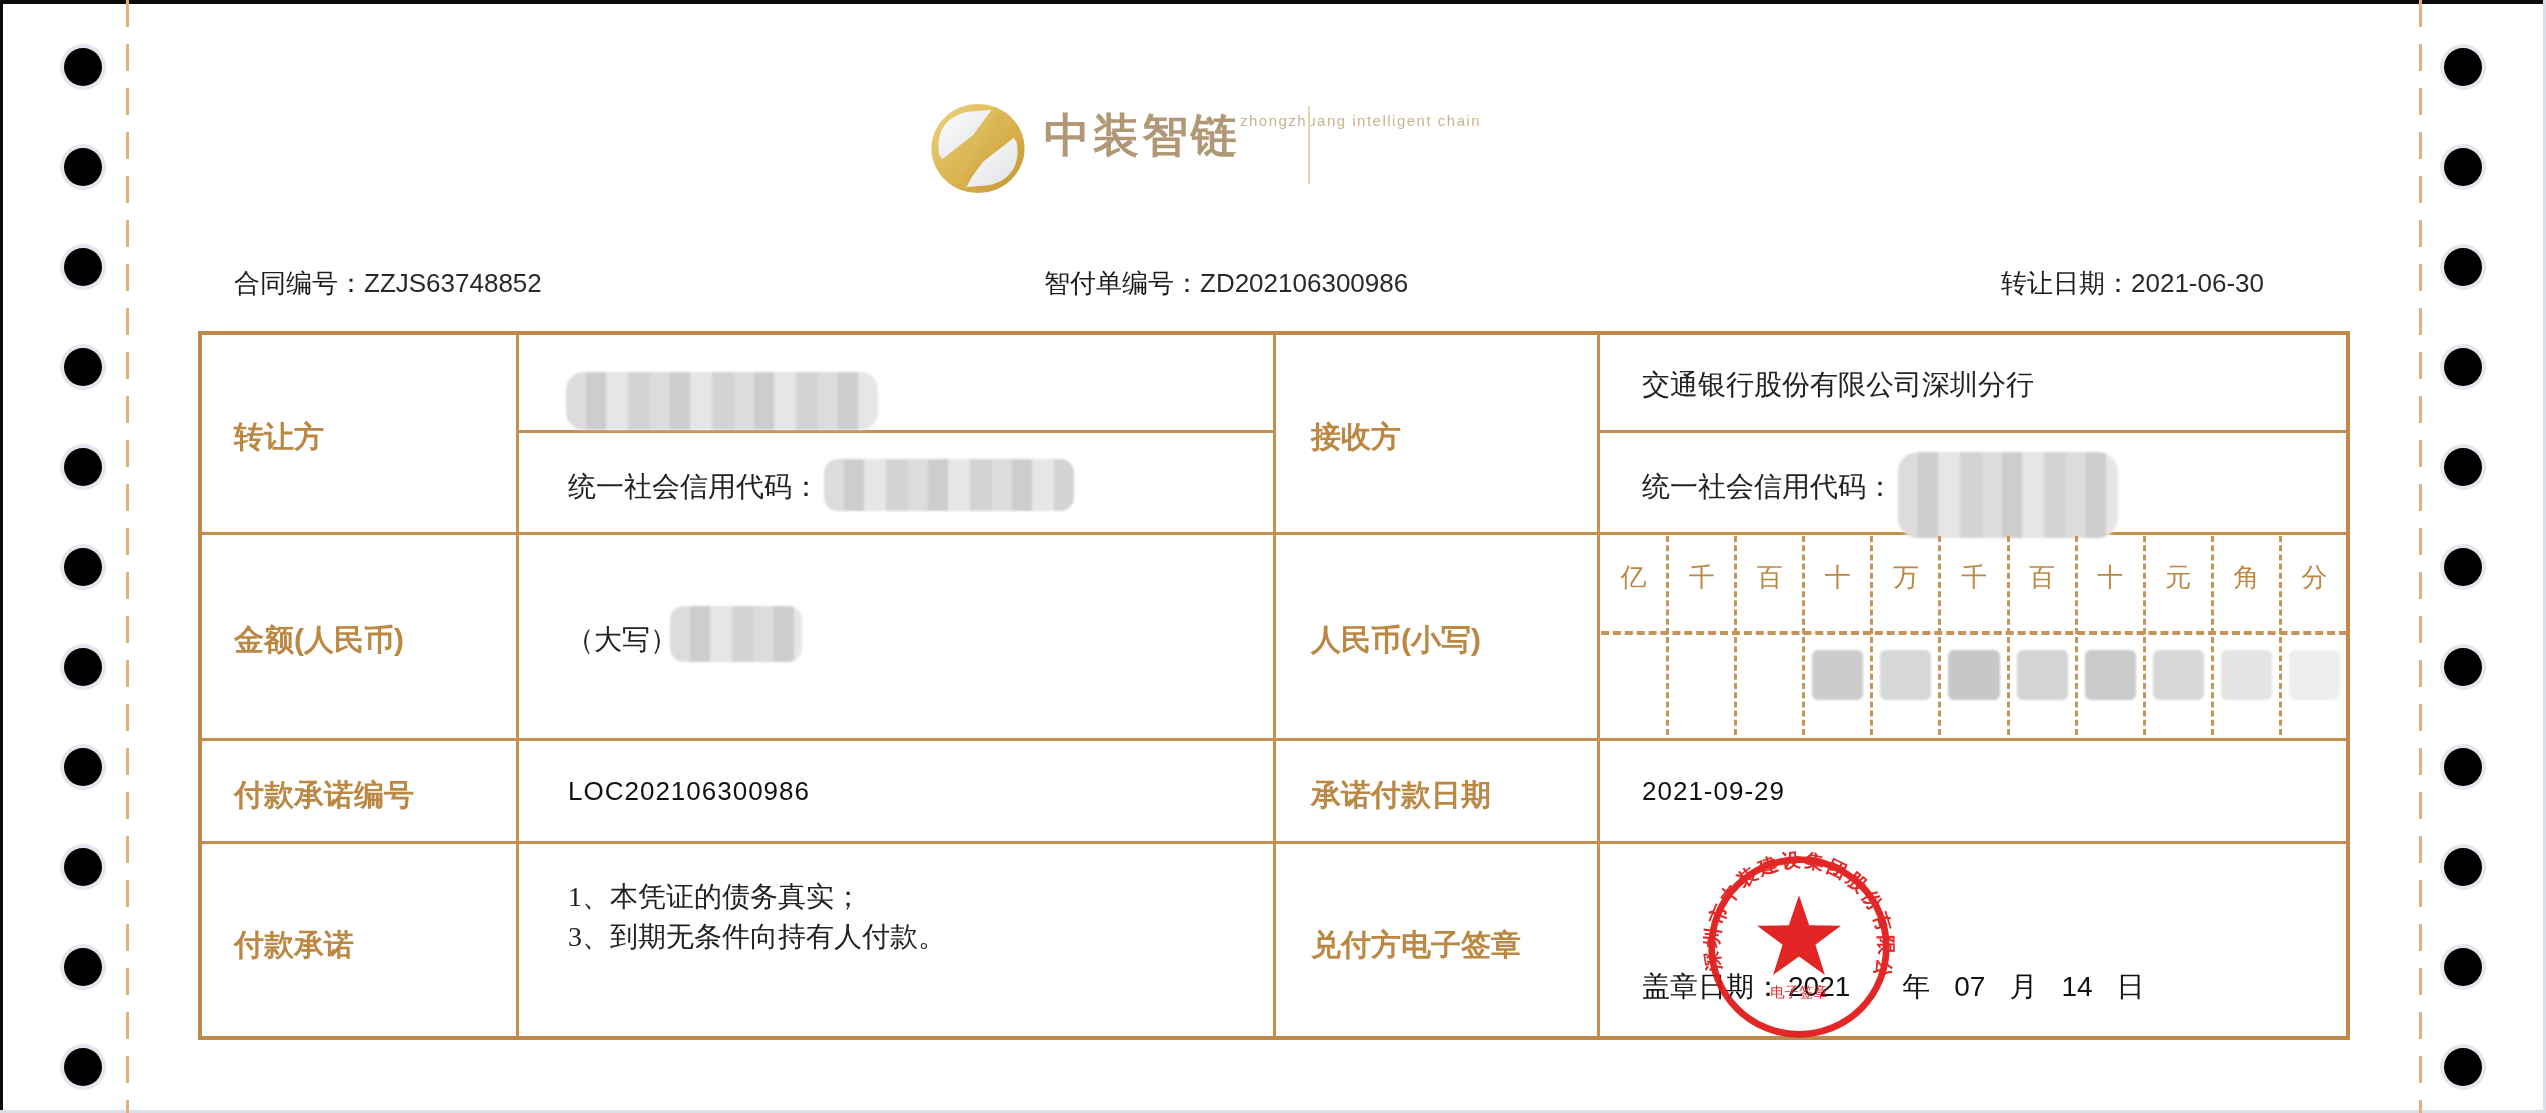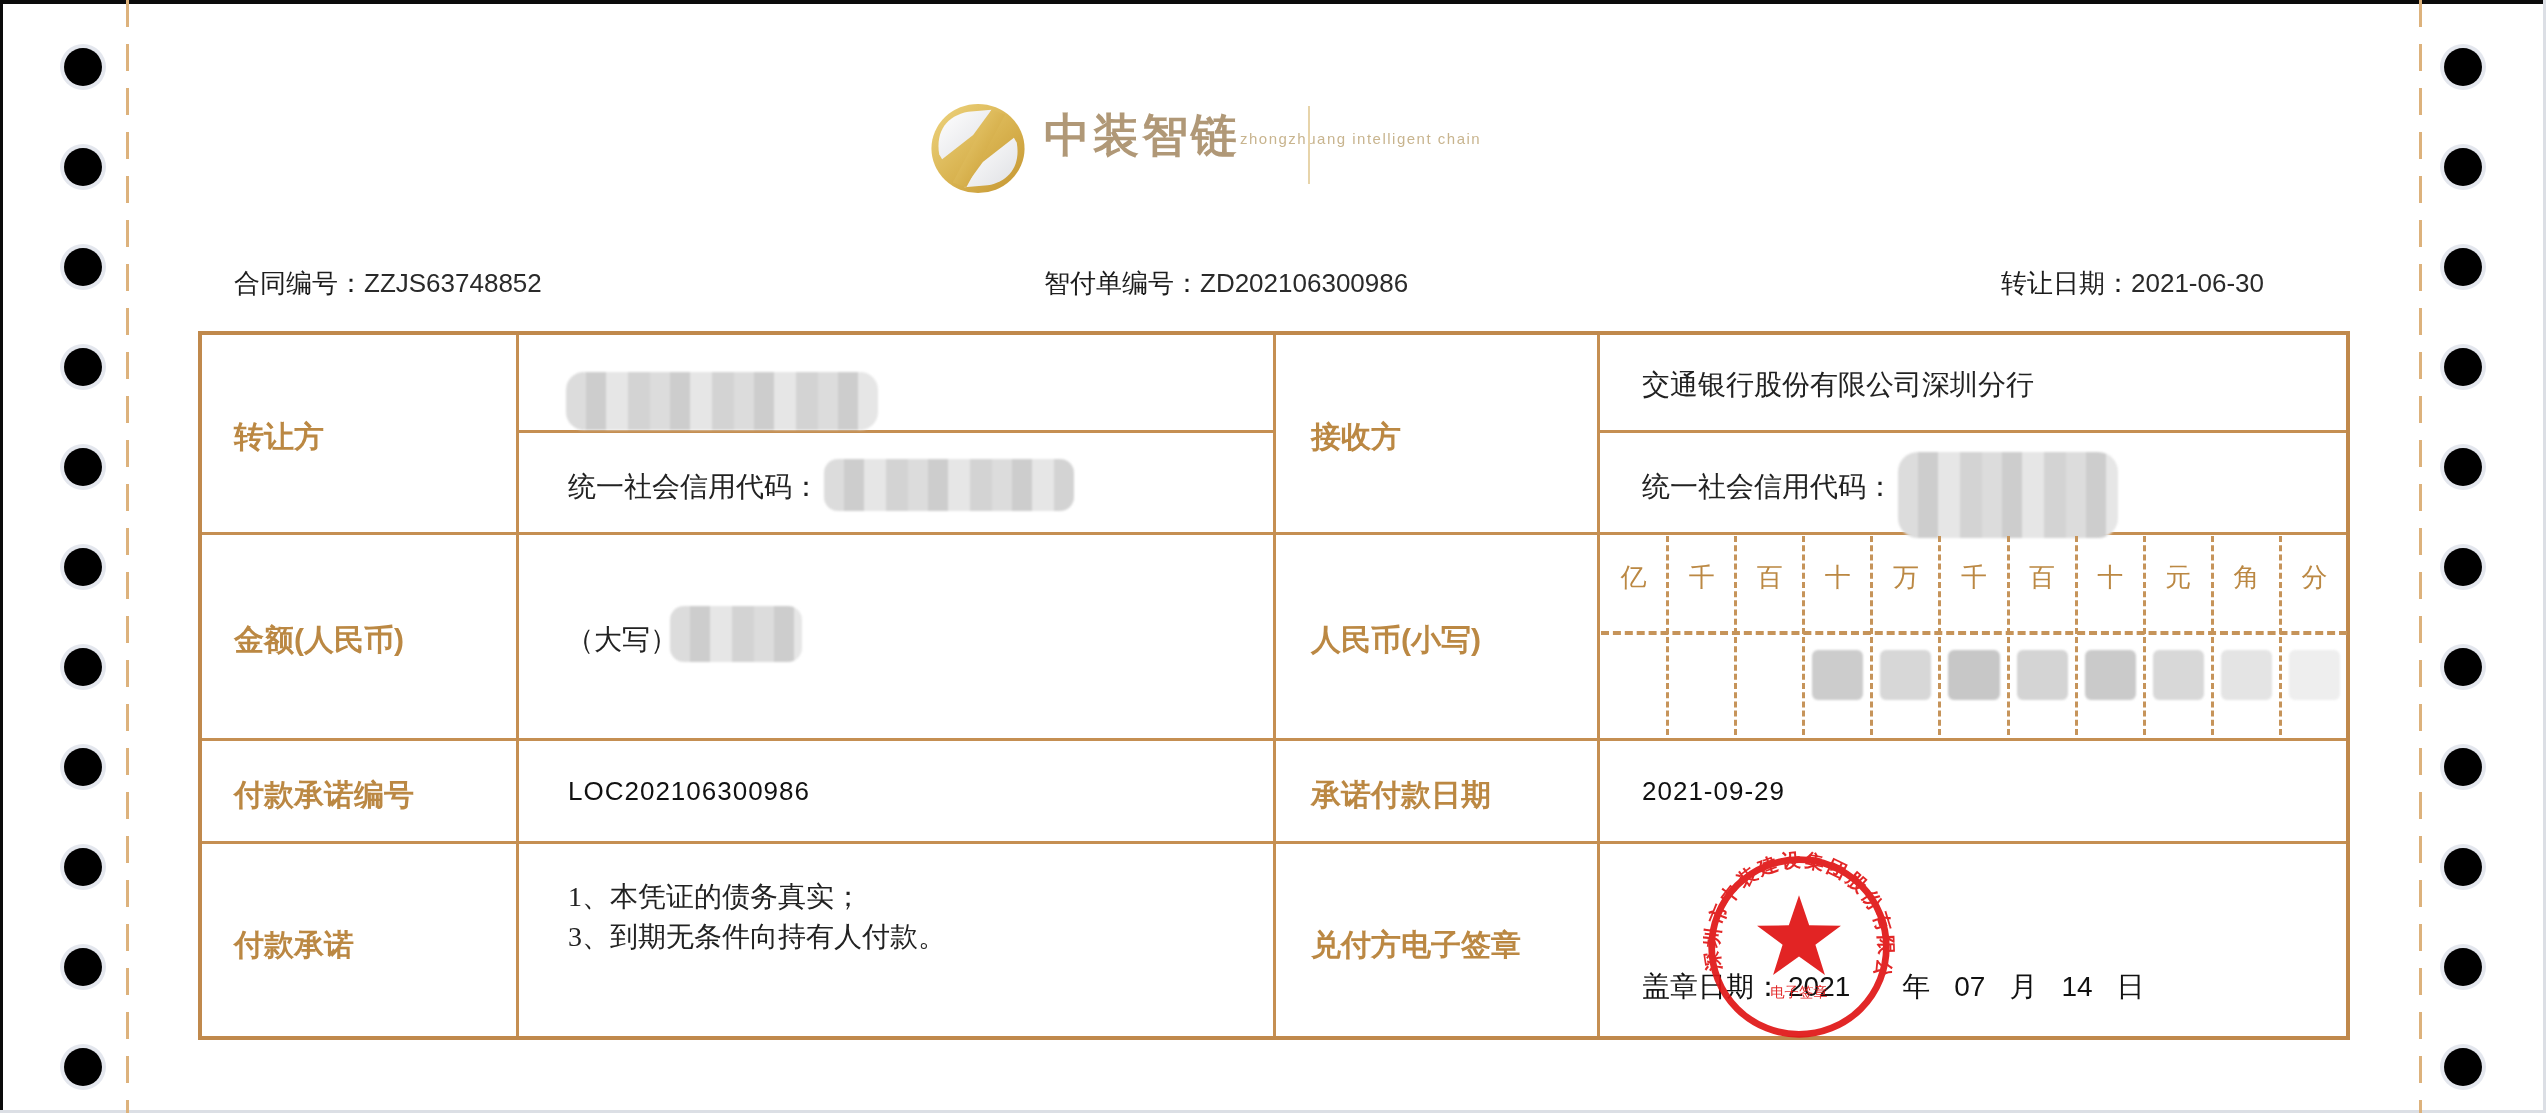--- a/index.html
+++ b/index.html
@@ -15,21 +15,21 @@
   
   .holes{position:absolute;top:0;height:100%;width:0;}
   .hole{position:absolute;width:38px;height:38px;border-radius:50%;background:#000;
         box-shadow:0 0 0 4px #e4e7ee;}
   .perf-line{position:absolute;top:0;height:100%;width:3px;
       background:repeating-linear-gradient(180deg,#ddb27c 0 27px,rgba(0,0,0,0) 27px 44px);}
 
   
   .brand{position:absolute;display:flex;align-items:flex-start;}
   .brand-name{font-size:46px;font-weight:bold;color:#b09877;letter-spacing:3px;line-height:1;}
-  .brand-sub{font-size:15px;color:#c8b48e;letter-spacing:1.5px;margin-top:18px;}
+  .brand-sub{font-size:15px;color:#c8b48e;letter-spacing:1.5px;margin-top:0;}
   .brand-divider{position:absolute;width:2px;background:#e7d4aa;}
   .doc-title{position:absolute;font-size:50px;color:#c28a3e;letter-spacing:26px;font-weight:500;white-space:nowrap;}
 
   
   .meta{position:absolute;font-size:26px;color:#1d1d1d;white-space:nowrap;}
   .meta b{font-weight:normal;color:#2a2a2a;}
 
   
   .tbl{position:absolute;left:198px;top:331px;width:2152px;height:709px;
        border:4px solid #c0894c;box-sizing:border-box;}

